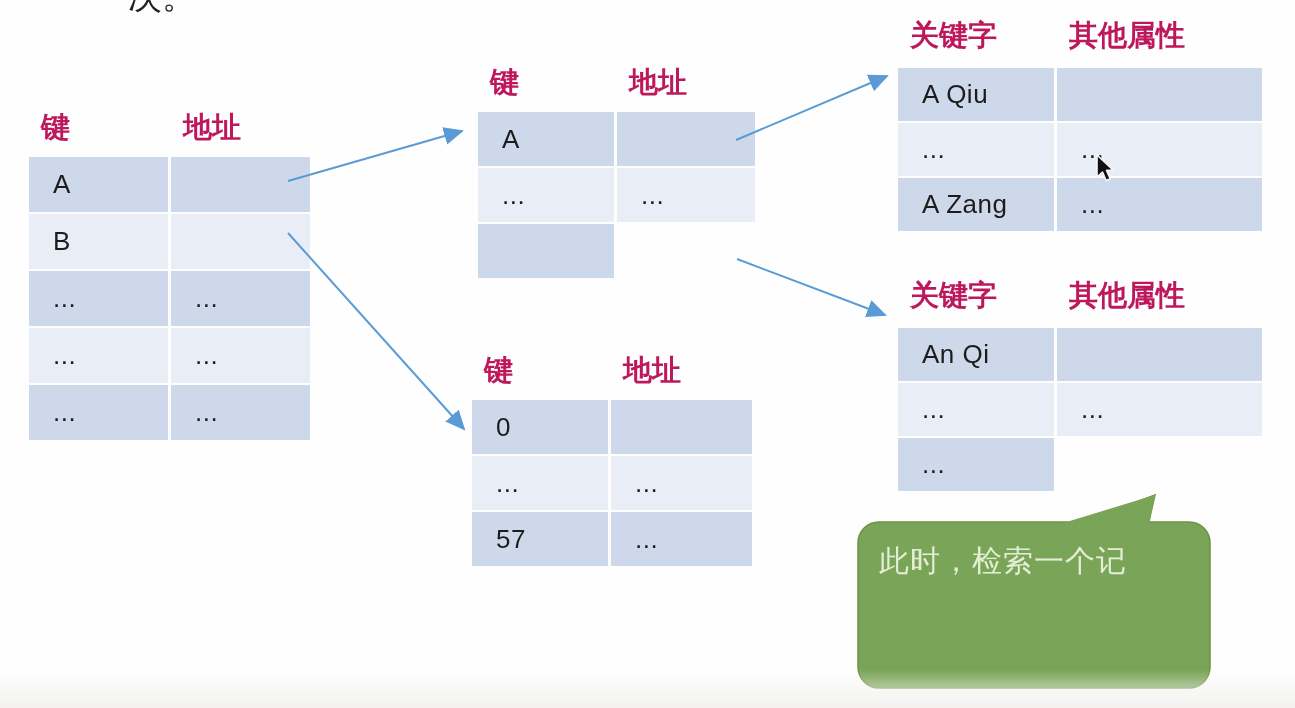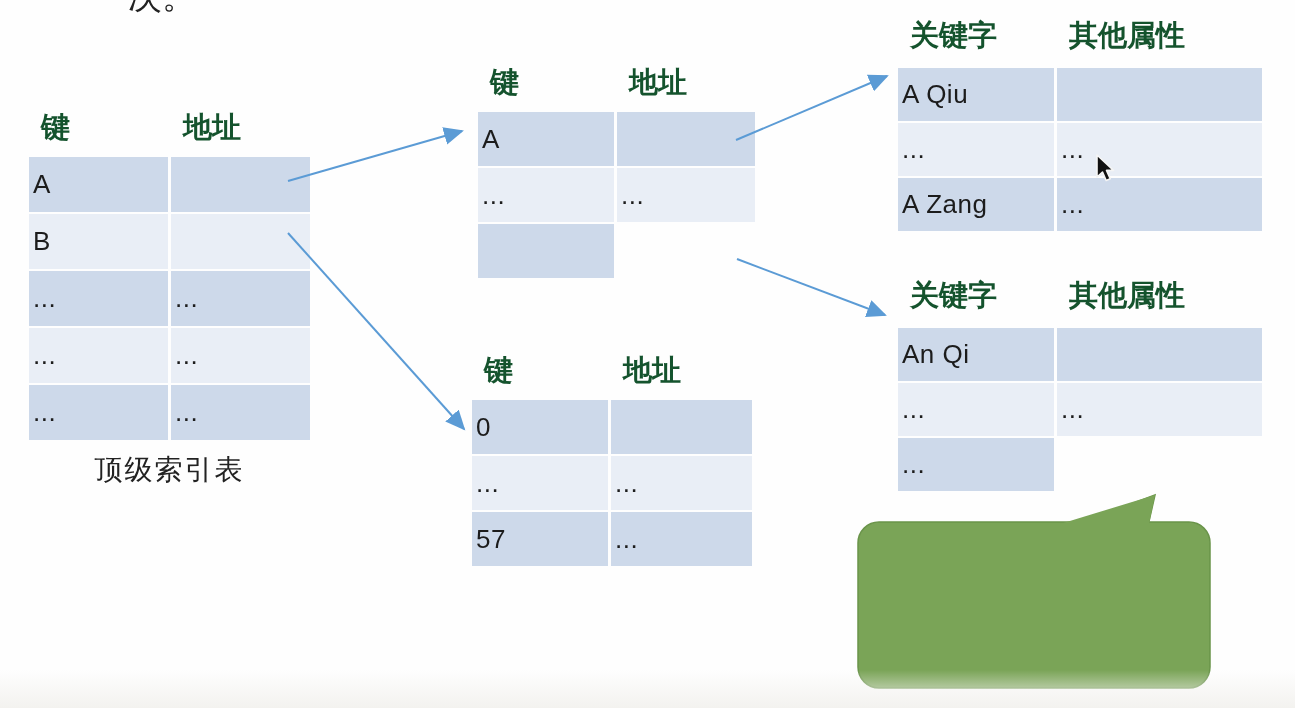--- a/index.html
+++ b/index.html
@@ -12,25 +12,25 @@
   .bottom-strip{
     position:absolute;left:0;bottom:0;width:1295px;height:38px;
     background:linear-gradient(to bottom,rgba(244,243,241,0),#f3f2ef);
   }
   .partial-top-text{
     position:absolute;left:128px;top:-26px;font-size:34px;color:#222;
     font-family:"DejaVu Serif",serif;
   }
   
   .tbl{position:absolute;}
-  .thead{display:grid;gap:0 3px;font-weight:bold;font-size:29px;color:#14532d;}
+  .thead{display:grid;gap:0 3px;font-weight:bold;font-size:29px;color:#be185d;}
   .thead span{padding-left:12px;white-space:nowrap;}
   .tbody{display:grid;gap:2px 3px;}
   .tcell{
-    font-size:26px;color:#1c1c1c;padding-left:4px;
+    font-size:26px;color:#1c1c1c;padding-left:24px;
     display:flex;align-items:center;white-space:nowrap;
     letter-spacing:0.5px;
   }
   .r-dark{background:#cdd9ea;}
   .r-light{background:#e9eef6;}
   .tcaption{
     text-align:center;font-size:28px;color:#222;margin-top:11px;
     font-family:"DejaVu Serif",serif;letter-spacing:2px;
   }
   
@@ -74,21 +74,20 @@
     <div class="tcell r-dark"></div>
     <div class="tcell r-light">B</div>
     <div class="tcell r-light"></div>
     <div class="tcell r-dark">...</div>
     <div class="tcell r-dark">...</div>
     <div class="tcell r-light">...</div>
     <div class="tcell r-light">...</div>
     <div class="tcell r-dark">...</div>
     <div class="tcell r-dark">...</div>
   </div>
-  <div class="tcaption">顶级索引表</div>
 </div>
 
 <div class="tbl tbl-midupper">
   <div class="thead">
     <span>键</span>
     <span>地址</span>
   </div>
   <div class="tbody">
     <div class="tcell r-dark">A</div>
     <div class="tcell r-dark"></div>
@@ -159,15 +158,16 @@
     <rect x="858" y="522" width="352" height="166" rx="21" fill="#7aa457" stroke="#6a944a" stroke-width="1.5"></rect>
     <polygon points="1060,524 1155,495 1149,524" fill="#7aa457" stroke="none"></polygon>
   </g>
 
   <g transform="translate(1097,155)">
     <path d="M0 0 L0 22 L5.5 17 L9.2 25.5 L13.2 23.7 L9.5 15.4 L16.5 15.4 Z" fill="#111" stroke="#f5f5f5" stroke-width="1.6" stroke-linejoin="round"></path>
   </g>
 </svg>
 
 <div class="callout-text">
+  <div>此时，检索一个记</div>
 </div>
 
 <div class="bottom-strip"></div>
 
 </body></html>

